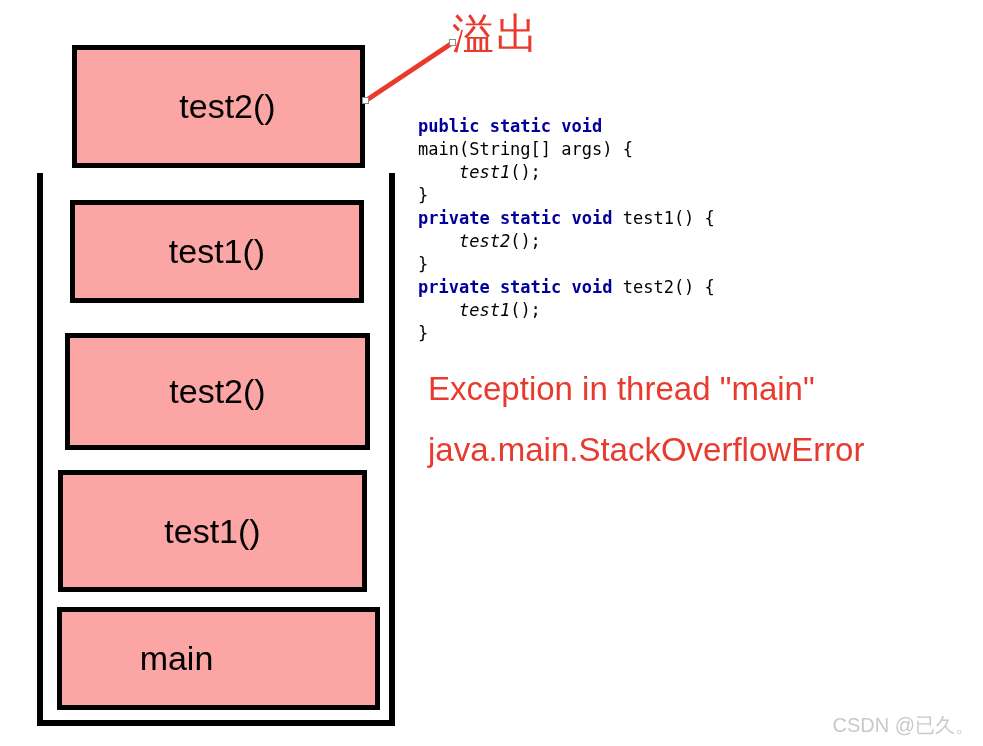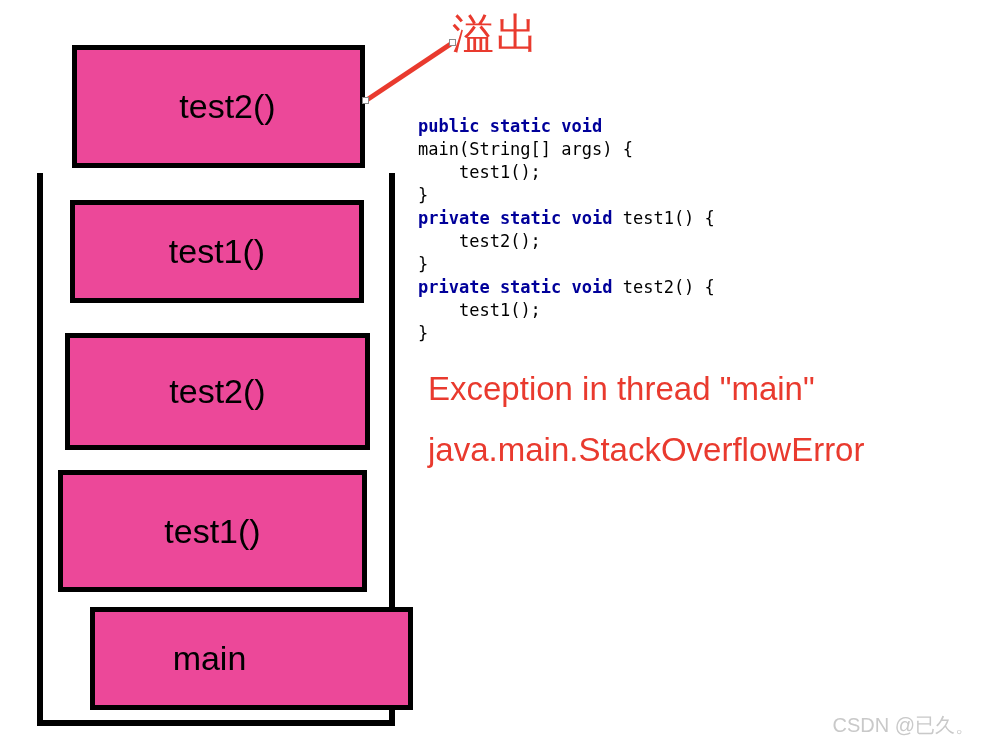--- a/index.html
+++ b/index.html
@@ -1,27 +1,27 @@
 <!DOCTYPE html>
 <html><head>
 <meta charset="utf-8">
 <style>
   html,body{margin:0;padding:0;background:#fff;}
   .canvas{position:relative;width:983px;height:746px;background:#ffffff;overflow:hidden;
           font-family:"Liberation Sans",sans-serif;}
 
   
-  .frame{position:absolute;box-sizing:border-box;border:5px solid #000;background:#ec4899;
+  .frame{position:absolute;box-sizing:border-box;border:5px solid #000;background:#fca5a5;
          display:flex;align-items:center;justify-content:center;
          font-size:34px;color:#000;}
   .frame-top   {left:72px; top:45px;  width:293px;height:123px;padding-left:18px;}
   .frame-1     {left:70px; top:200px; width:294px;height:103px;}
   .frame-2     {left:65px; top:333px; width:305px;height:117px;}
   .frame-3     {left:58px; top:470px; width:309px;height:122px;}
-  .frame-4     {left:57px; top:607px; width:323px;height:103px;padding-right:84px;margin-left:33px;}
+  .frame-4     {left:57px; top:607px; width:323px;height:103px;padding-right:84px;}
 
   
   .stack-container{position:absolute;left:37px;top:173px;width:358px;height:553px;
          box-sizing:border-box;border:6px solid #000;border-top:none;background:transparent;}
 
   
   .arrow-line{position:absolute;left:366px;top:98px;width:105px;height:5px;
          background:#e93a2e;transform:rotate(-33.7deg);transform-origin:0 50%;}
   .handle{position:absolute;width:7px;height:7px;background:#fff;border:1px solid #8a8a8a;
          box-sizing:border-box;}
@@ -29,21 +29,21 @@
   .handle-end{left:449px;top:39px;}
 
   .overflow-label{position:absolute;left:452px;top:11px;font-size:42px;line-height:1.1;
          color:#e93a2e;letter-spacing:2px;font-weight:500;}
 
   
   .code{position:absolute;left:410px;top:107px;margin:8px;
         font-family:"DejaVu Sans Mono","Liberation Mono",monospace;
         font-size:17px;line-height:23px;color:#000;white-space:pre;}
   .code .kw{color:#00009a;font-weight:bold;}
-  .code .call{}
+  .code .call{font-style:italic;}
 
   
   .error{position:absolute;left:428px;top:358px;font-size:33px;line-height:61px;
          color:#e93a2e;white-space:nowrap;}
 
   .watermark{position:absolute;right:8px;top:712px;font-size:20px;color:#c9c9c9;}
 </style>
 </head>
 <body>
 

